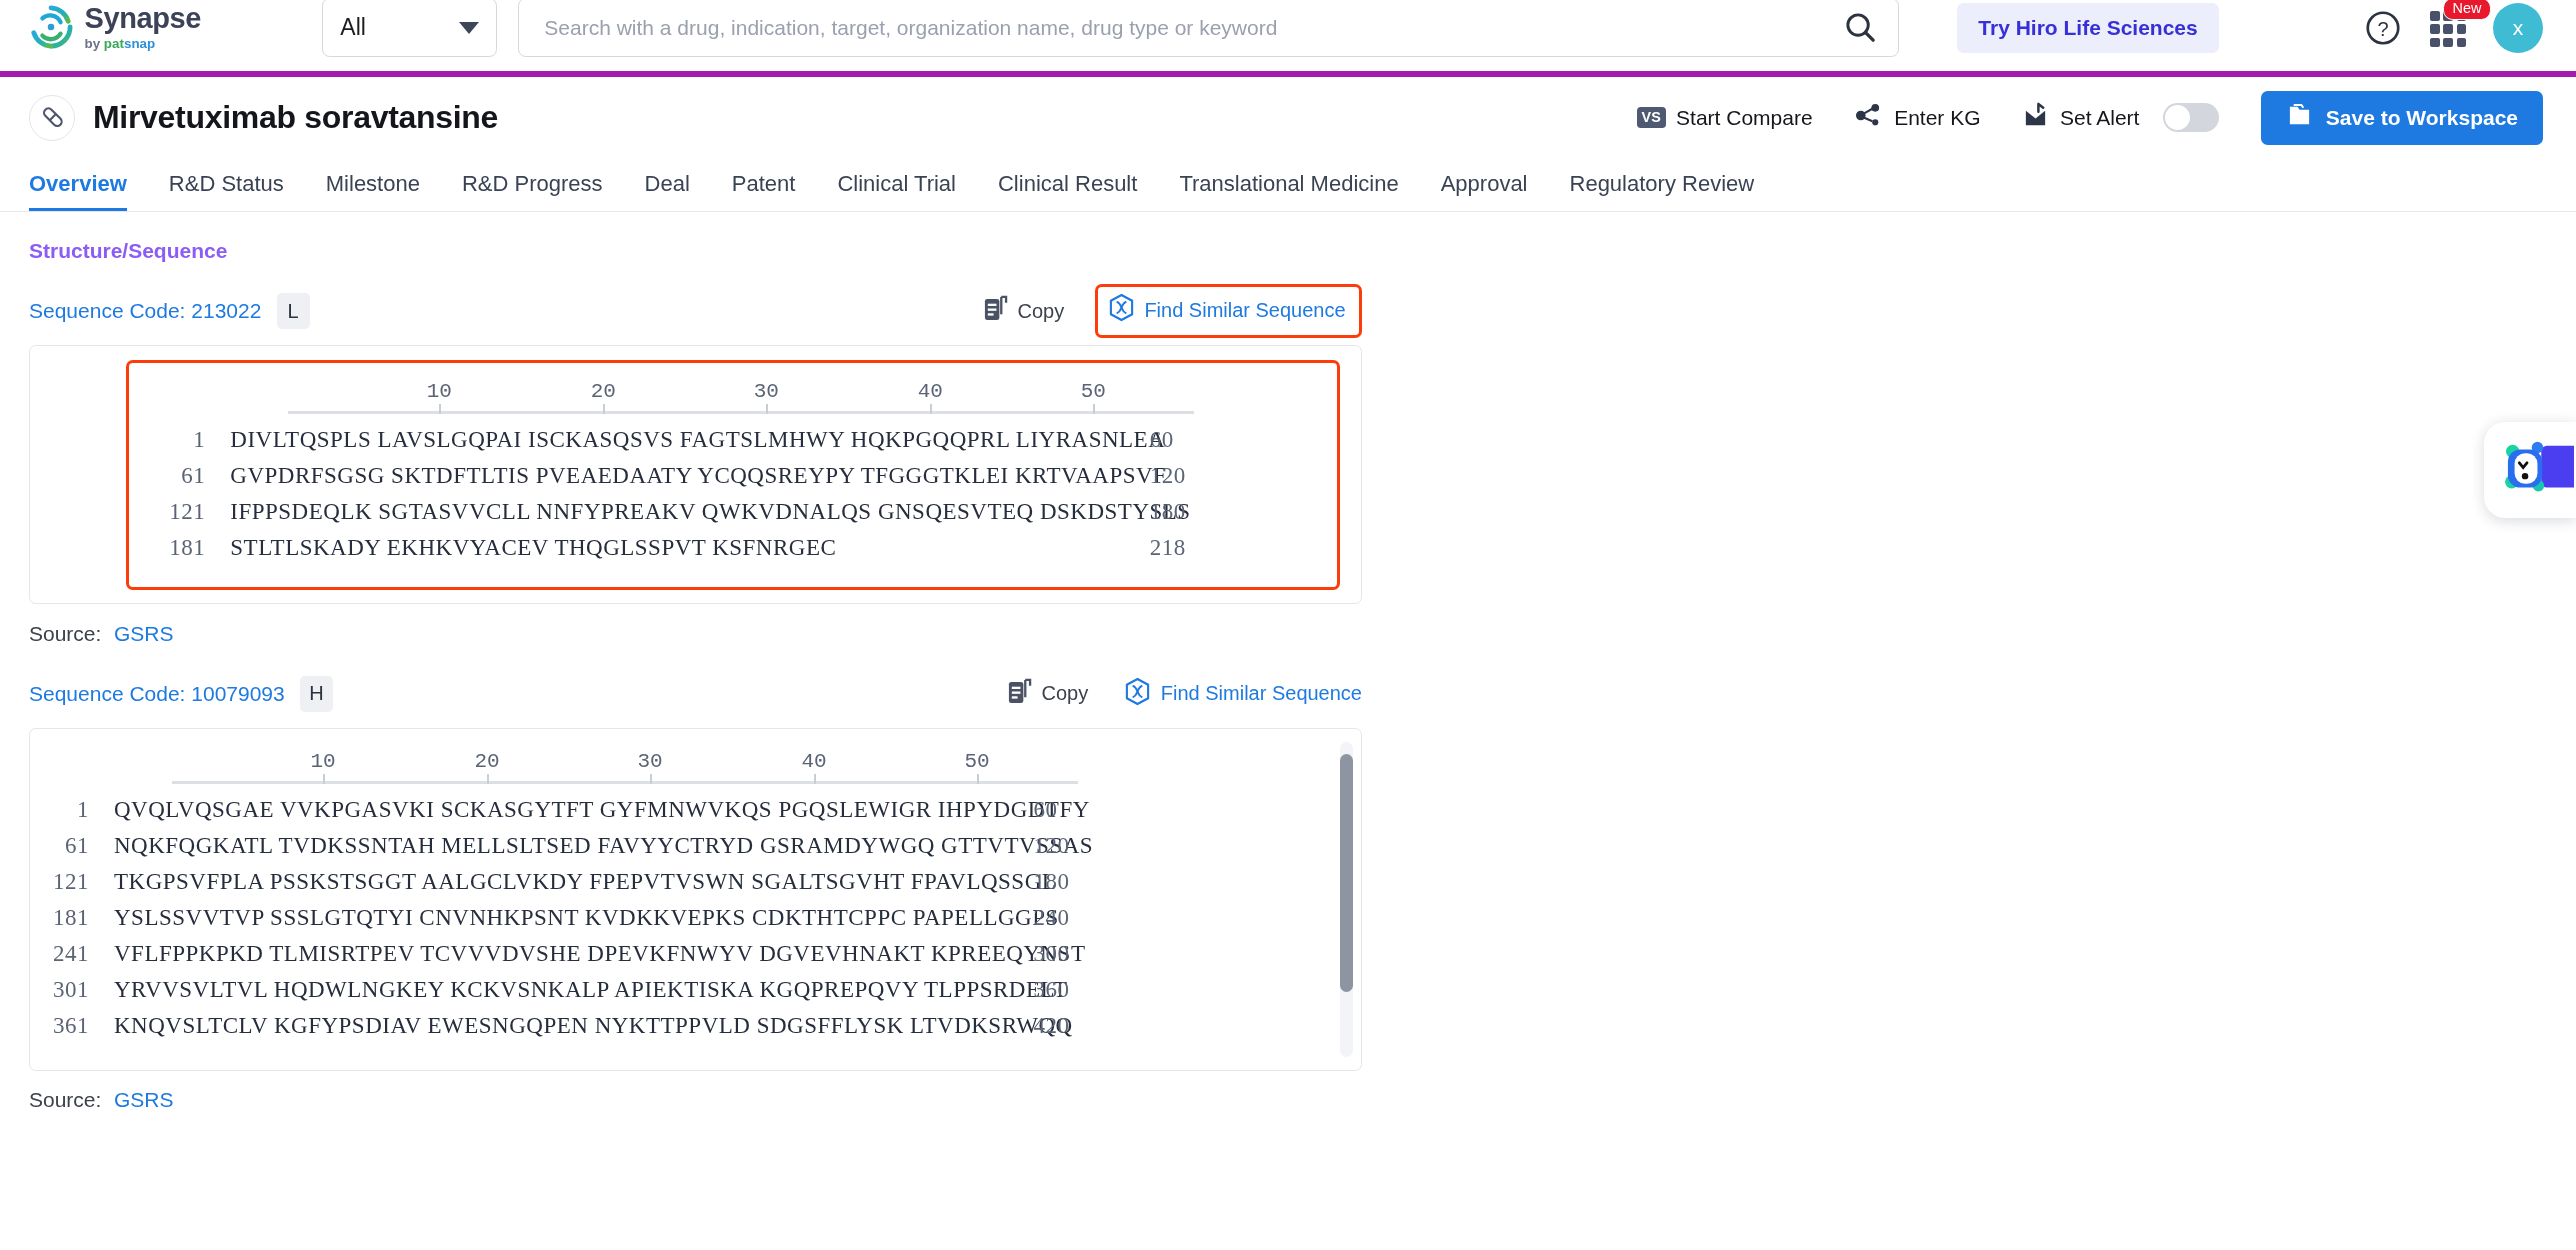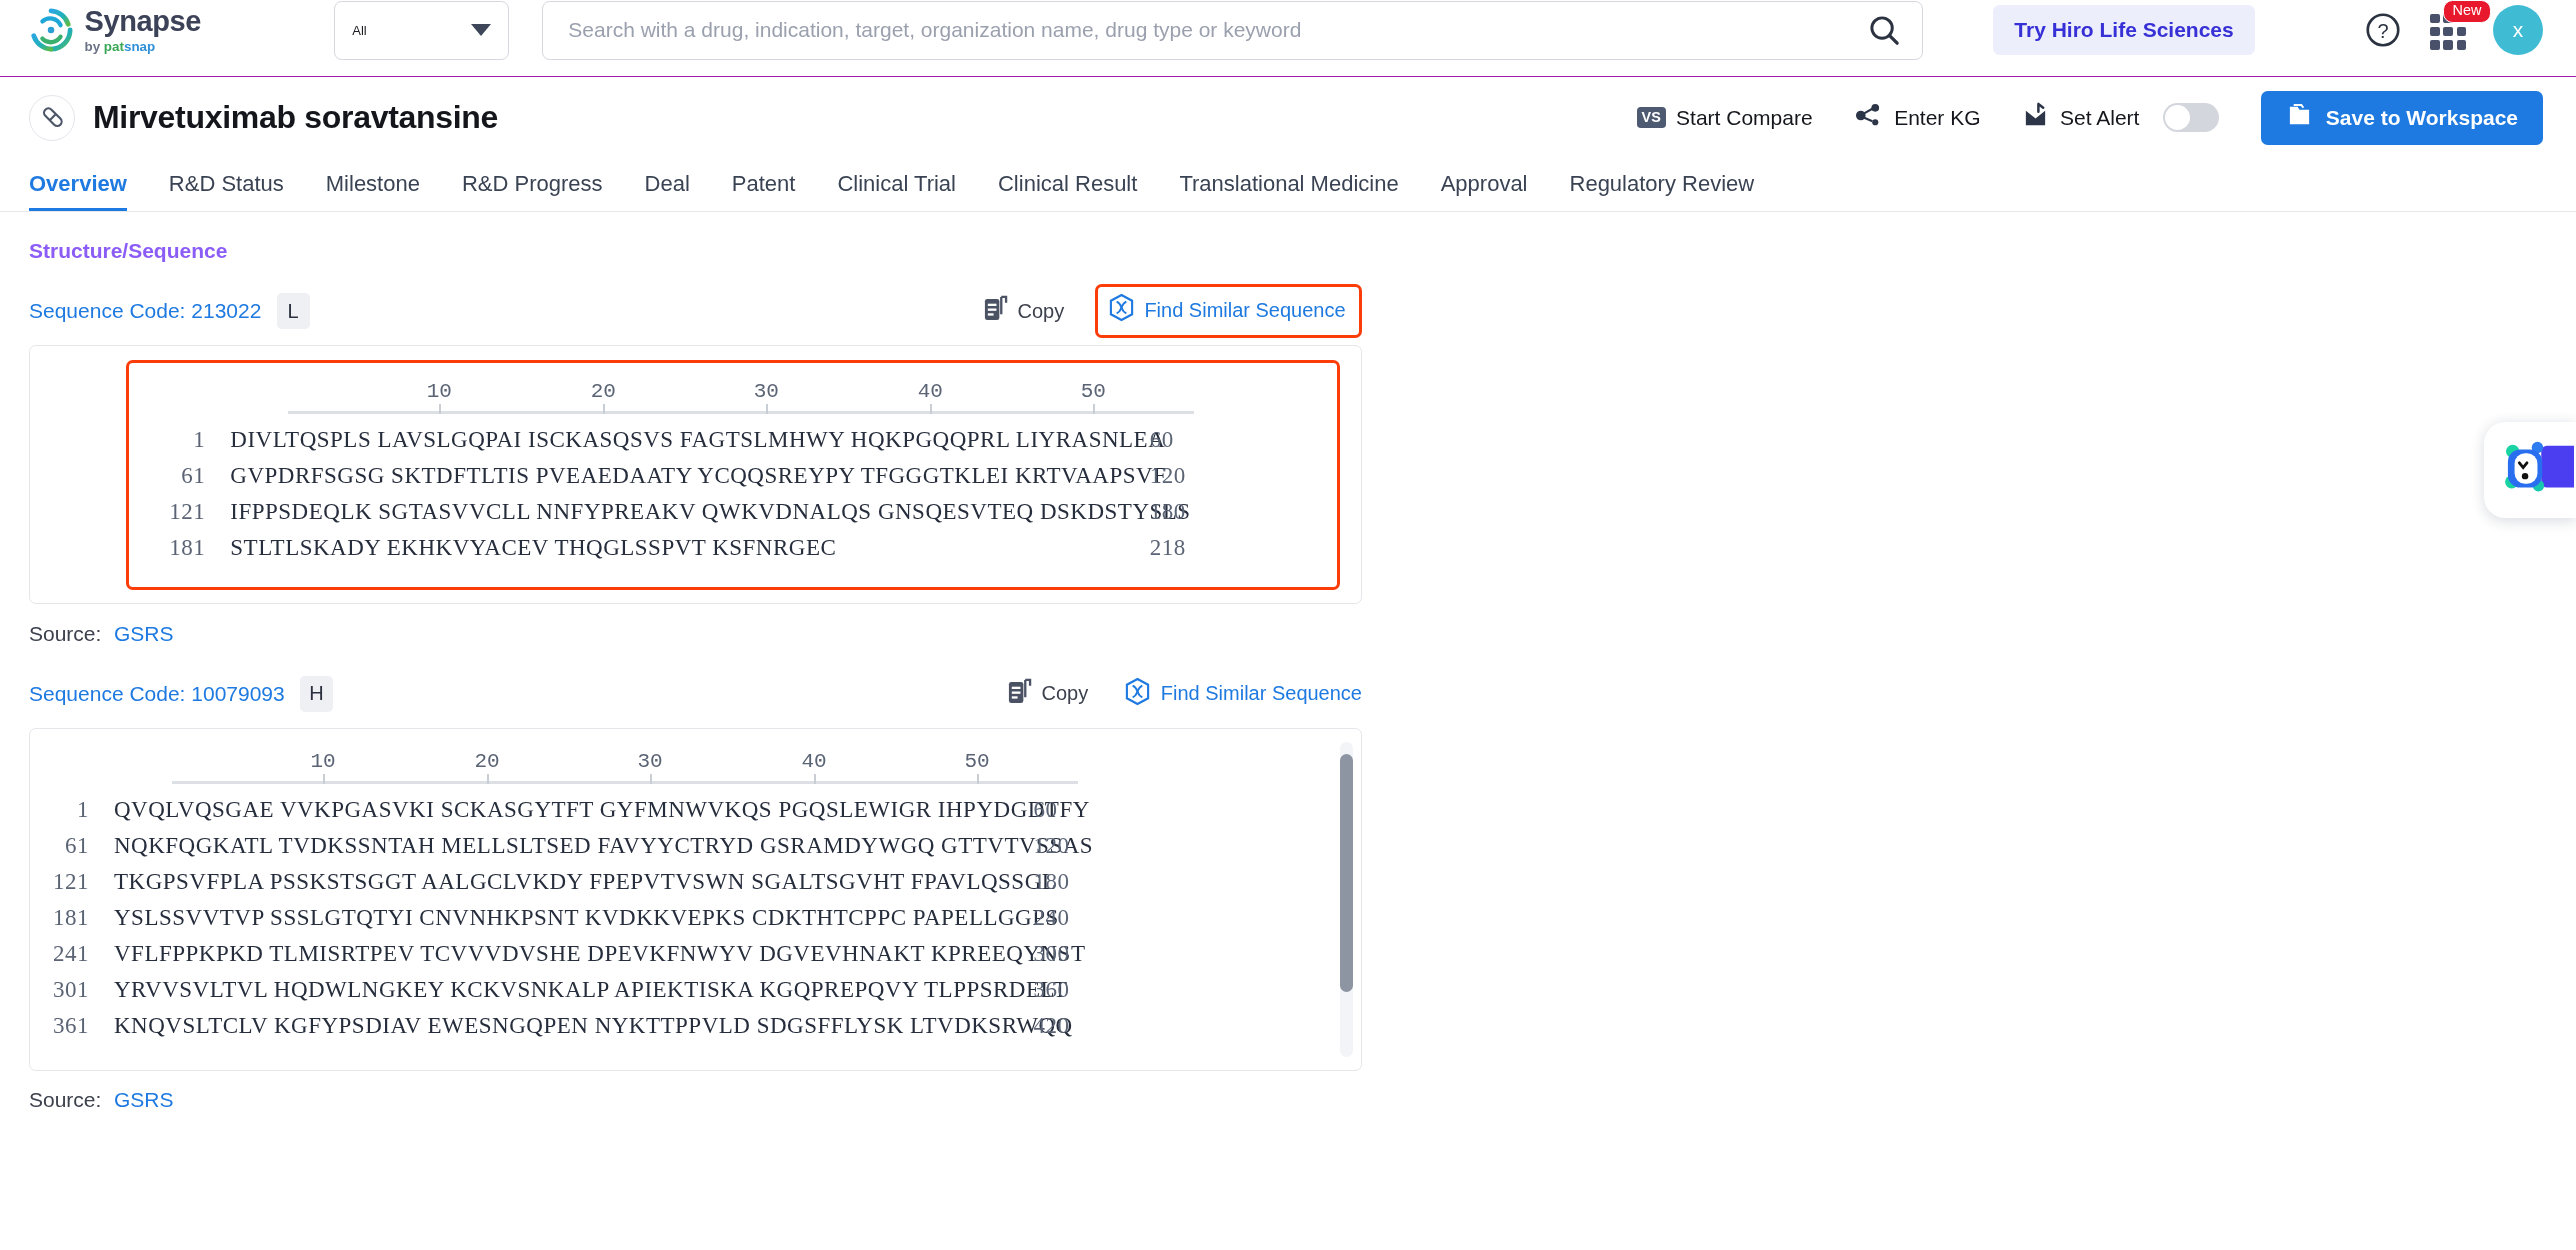--- a/index.html
+++ b/index.html
@@ -11,22 +11,22 @@
     overflow: hidden;
   }
 
   
   .topbar {
     height: 77px;
     display: flex;
     align-items: center;
     padding: 0 33px 16px 29px;
     background: #ffffff;
-    border-bottom: 1px solid #a21caf;
-    gap: 16px;
+    border-bottom: 6px solid #a21caf;
+    gap: 4px;
   }
   .logo-wrap { display: flex; align-items: center; gap: 11.5px; width: 247px; flex: 0 0 auto; }
   .logo-mark { width: 44px; height: 44px; flex: 0 0 auto; }
   .logo-text { display: flex; flex-direction: column; line-height: 1; }
   .logo-title { font-size: 29px; font-weight: 700; color: #3c4257; letter-spacing: -0.4px; }
   .logo-sub { font-size: 13.4px; margin-top: 3.8px; color: #6d7386; font-weight: 600; }
   .logo-sub .pat { color: #3aa757; }
   .logo-sub .snap { color: #2f8fd8; }
 
   .scope-select {
@@ -34,21 +34,21 @@
     margin-left: 42px;
     border: 1px solid #d4d7de;
     border-radius: 7.7px;
     display: flex; align-items: center;
     padding: 0 17.3px;
     justify-content: space-between;
     background: #fff;
     cursor: pointer;
     flex: 0 0 auto;
   }
-  .scope-select .lbl { font-size: 13px; color: #1c1d21; }
+  .scope-select .lbl { font-size: 23px; color: #1c1d21; }
   .caret { width: 0; height: 0; border-left: 10.5px solid transparent; border-right: 10.5px solid transparent; border-top: 12.5px solid #3d4759; }
 
   .searchbar {
     flex: 0 0 auto;
     width: 1381px;
     height: 59px;
     margin-left: 17.3px;
     border: 1px solid #d4d7de;
     border-radius: 7.7px;
     display: flex; align-items: center;

